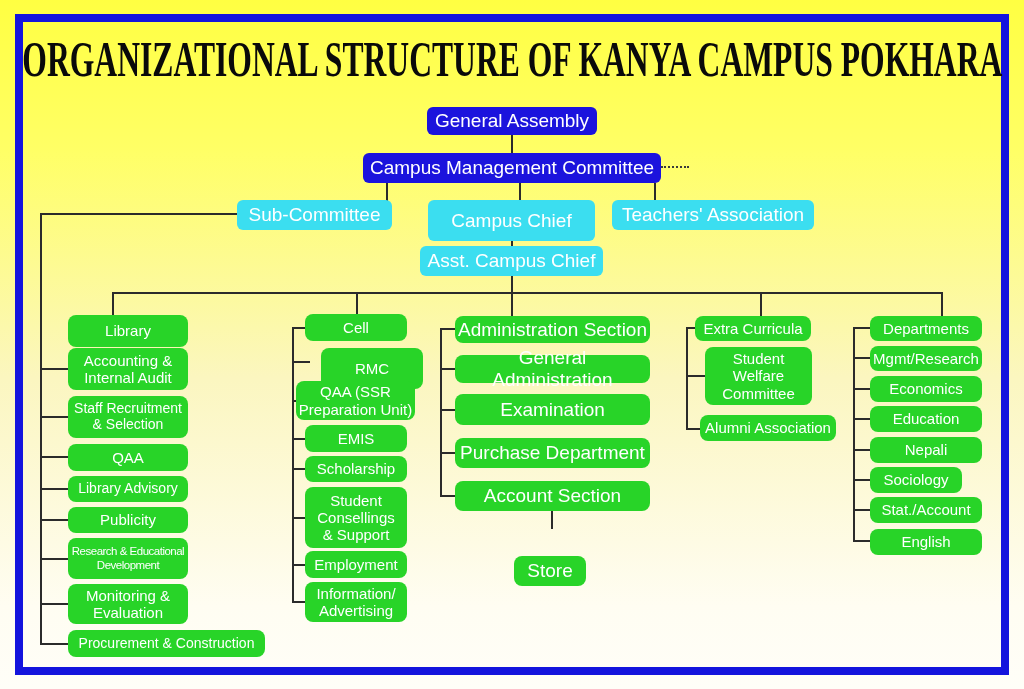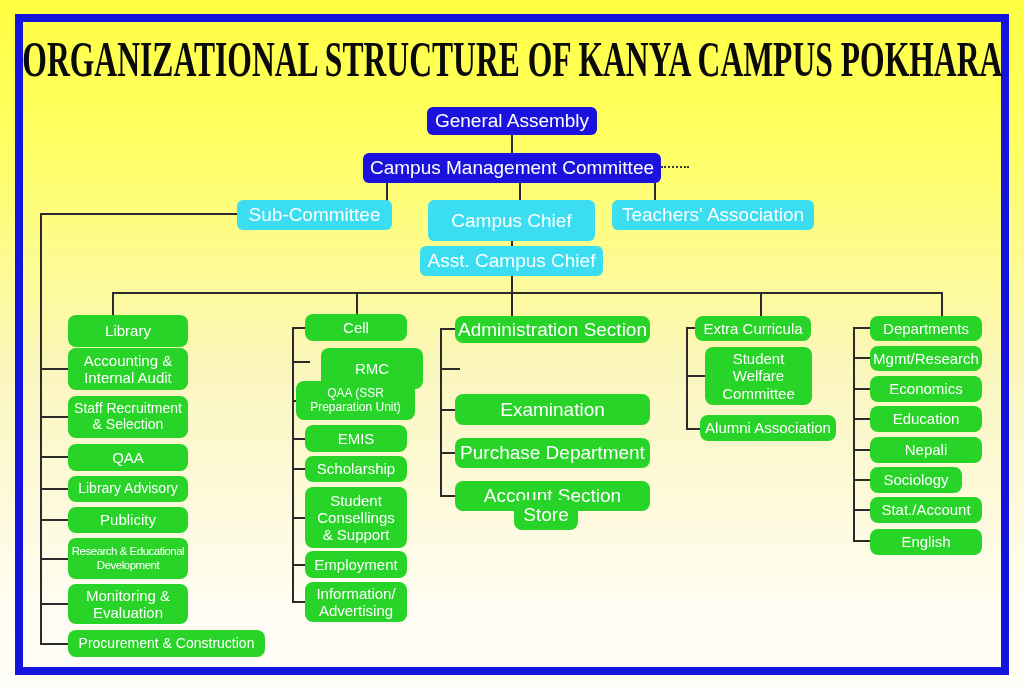--- a/index.html
+++ b/index.html
@@ -21,21 +21,21 @@
   .box{
     position:absolute;z-index:2;display:flex;align-items:center;justify-content:center;text-align:center;
     color:#fff;border-radius:8px;font-size:15px;line-height:1.14;white-space:pre-line;padding:1px 2px;box-sizing:border-box;
   }
   .blue{background:var(--box-blue,#1b13dd);border-radius:6px;}
   .cyan{background:var(--box-cyan,#3bdef0);border-radius:6px;}
   .green{background:var(--box-green,#28d428);}
   .f19{font-size:19px;}
   .f17{font-size:19px;}
   .f14{font-size:14px;}
-  .f13{font-size:12px;}
+  .f13{font-size:15px;}
   .xs{font-size:11.5px;letter-spacing:-0.5px;}
 </style>
 </head>
 <body>
 
 <div class="canvas">
   <div class="frame"></div>
 
   <div class="title-wrap">
     <span>ORGANIZATIONAL STRUCTURE OF KANYA CAMPUS POKHARA</span>
@@ -131,24 +131,25 @@
   <div class="box green" style="left:305px;top:425px;width:102px;height:27px">EMIS</div>
   <div class="box green" style="left:305px;top:456px;width:102px;height:26px">Scholarship</div>
   <div class="box green" style="left:305px;top:487px;width:102px;height:61px">Student
 Consellings
 &amp; Support</div>
   <div class="box green" style="left:305px;top:551px;width:102px;height:27px">Employment</div>
   <div class="box green" style="left:305px;top:582px;width:102px;height:40px">Information/
 Advertising</div>
 
   <div class="box green f17" style="left:455px;top:316px;width:195px;height:27px">Administration Section</div>
+  <div class="box green f17" style="left:455px;top:355px;width:195px;height:28px">General Administration</div>
   <div class="box green f17" style="left:455px;top:394px;width:195px;height:31px">Examination</div>
   <div class="box green f17" style="left:455px;top:438px;width:195px;height:30px">Purchase Department</div>
   <div class="box green f17" style="left:455px;top:481px;width:195px;height:30px">Account Section</div>
-  <div class="box green f17" style="left:514px;top:500px;width:64px;height:30px">Store</div>
+  <div class="box green f17" style="left:514px;top:556px;width:72px;height:30px">Store</div>
 
   <div class="box green" style="left:695px;top:316px;width:116px;height:25px">Extra Curricula</div>
   <div class="box green" style="left:705px;top:347px;width:107px;height:58px">Student
 Welfare
 Committee</div>
   <div class="box green" style="left:700px;top:415px;width:136px;height:26px">Alumni Association</div>
 
   <div class="box green" style="left:870px;top:316px;width:112px;height:25px">Departments</div>
   <div class="box green" style="left:870px;top:346px;width:112px;height:25px">Mgmt/Research</div>
   <div class="box green" style="left:870px;top:376px;width:112px;height:26px">Economics</div>

